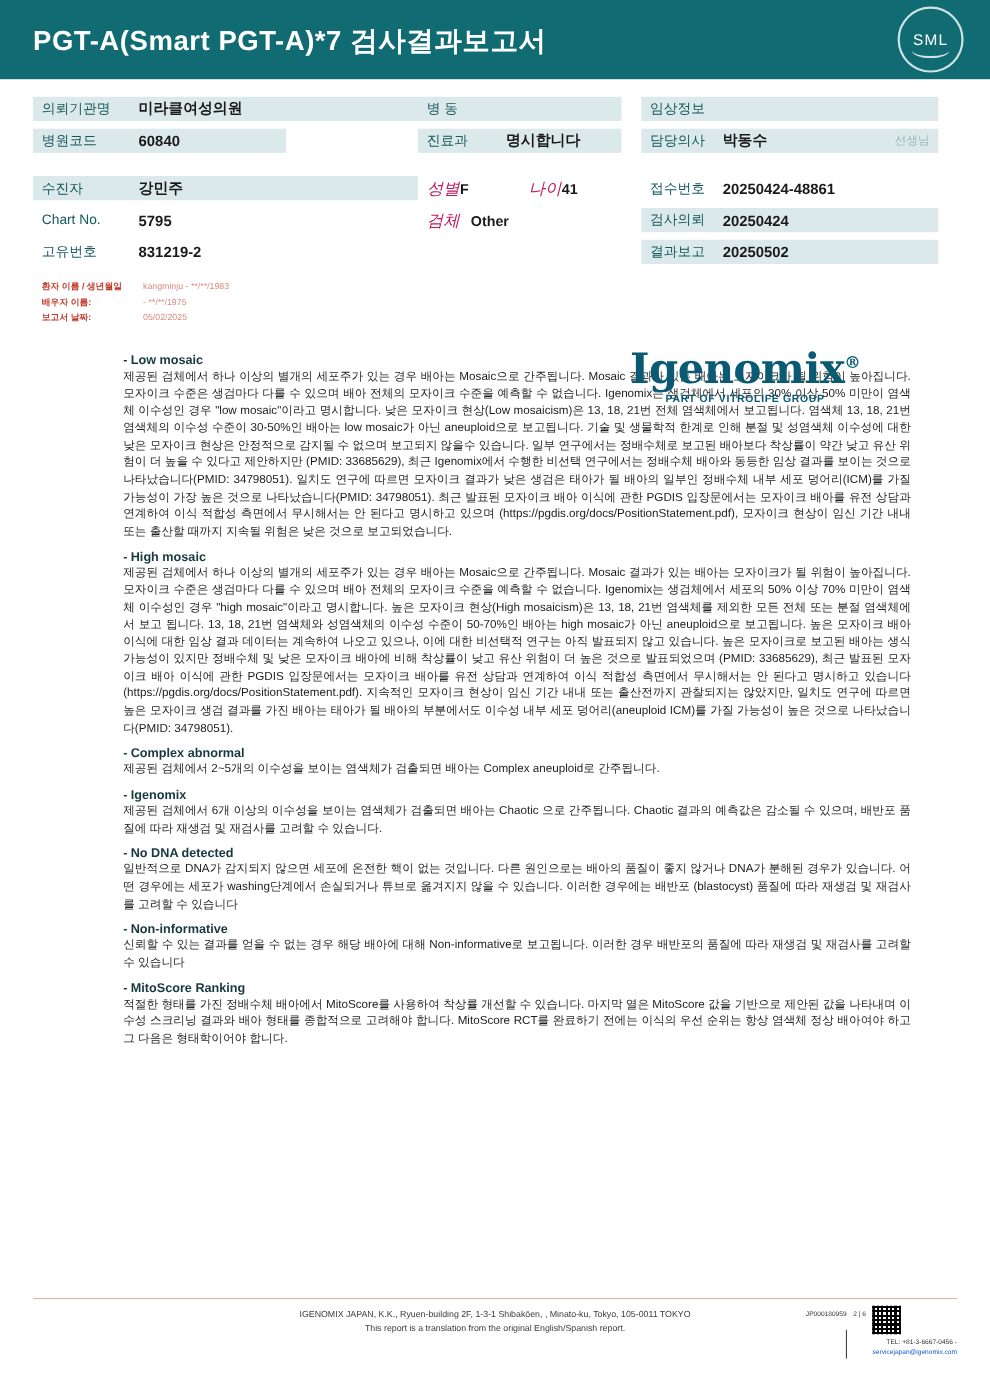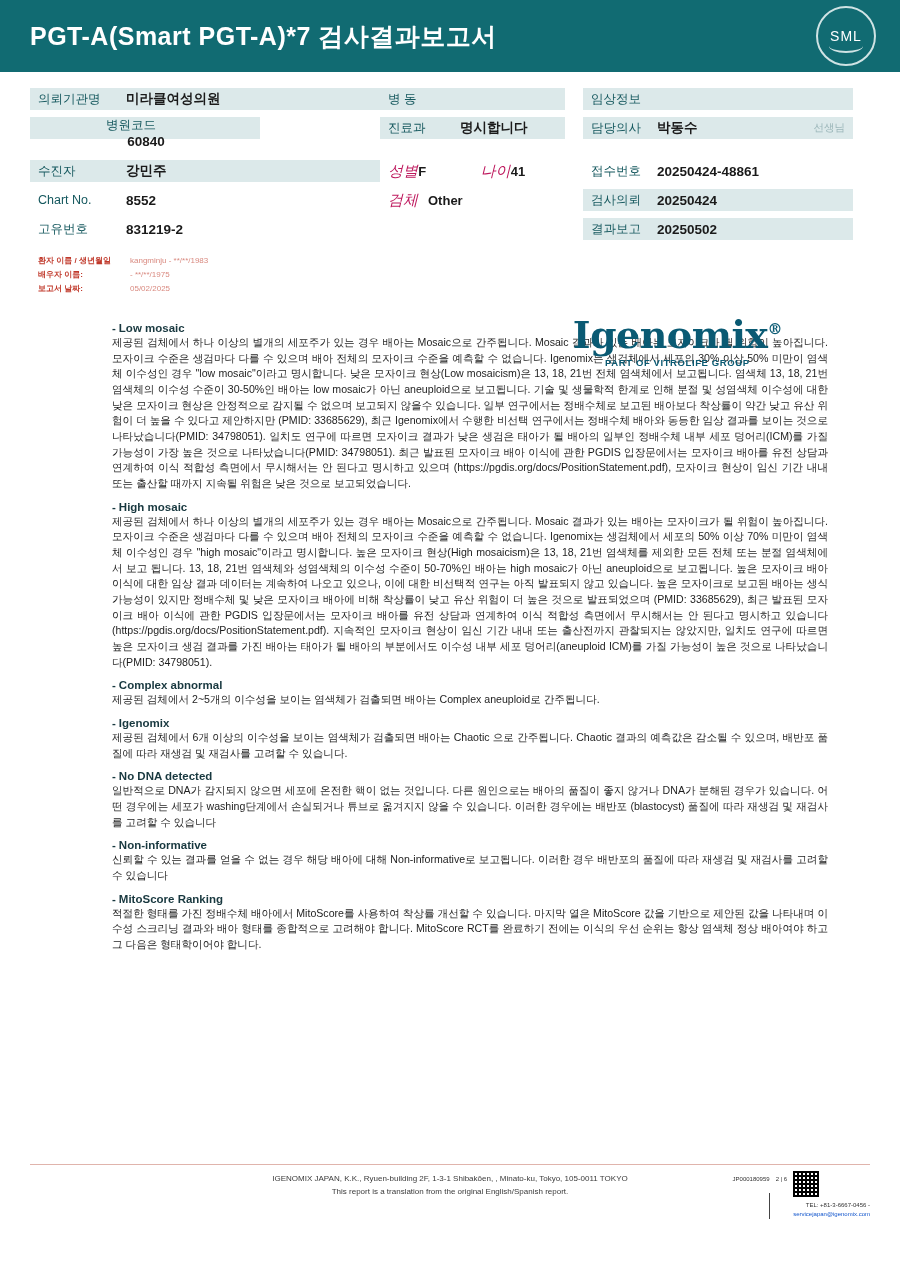--- a/index.html
+++ b/index.html
@@ -186,21 +186,21 @@
     color: #1d1d1d;
     text-align: justify;
     margin-bottom: 2px;
   }
 
   
   .footer {
     position: absolute;
     left: 30px;
     right: 30px;
-    bottom: 52px;
+    bottom: 36px;
   }
   .footer-rule {
     border-top: 1px solid #e0b4ac;
     margin-bottom: 6px;
   }
   .footer-inner {
     display: flex;
     align-items: flex-start;
   }
   .footer-center {
@@ -256,32 +256,32 @@
 </div>
 
 <div class="info-area">
   <div class="info-grid">
 
     <div class="col-a">
       <div class="fieldrow band">
         <span class="lbl">의뢰기관명</span>
         <span class="val">미라클여성의원</span>
       </div>
-      <div class="fieldrow band" style="width:230px;flex-direction:column;">
+      <div class="fieldrow band" style="width:230px;">
         <span class="lbl">병원코드</span>
         <span class="val">60840</span>
       </div>
       <div style="height:14px"></div>
       <div class="fieldrow band">
         <span class="lbl">수진자</span>
         <span class="val">강민주</span>
       </div>
       <div class="plainrow">
         <span class="lbl">Chart No.</span>
-        <span class="val">8552</span>
+        <span class="val">5795</span>
       </div>
       <div class="plainrow">
         <span class="lbl">고유번호</span>
         <span class="val">831219-2</span>
       </div>
 
       <div class="subject-meta">
         <div class="row">
           <span class="k">환자 이름 / 생년월일</span>
           <span class="v">kangminju - **/**/1983</span>

